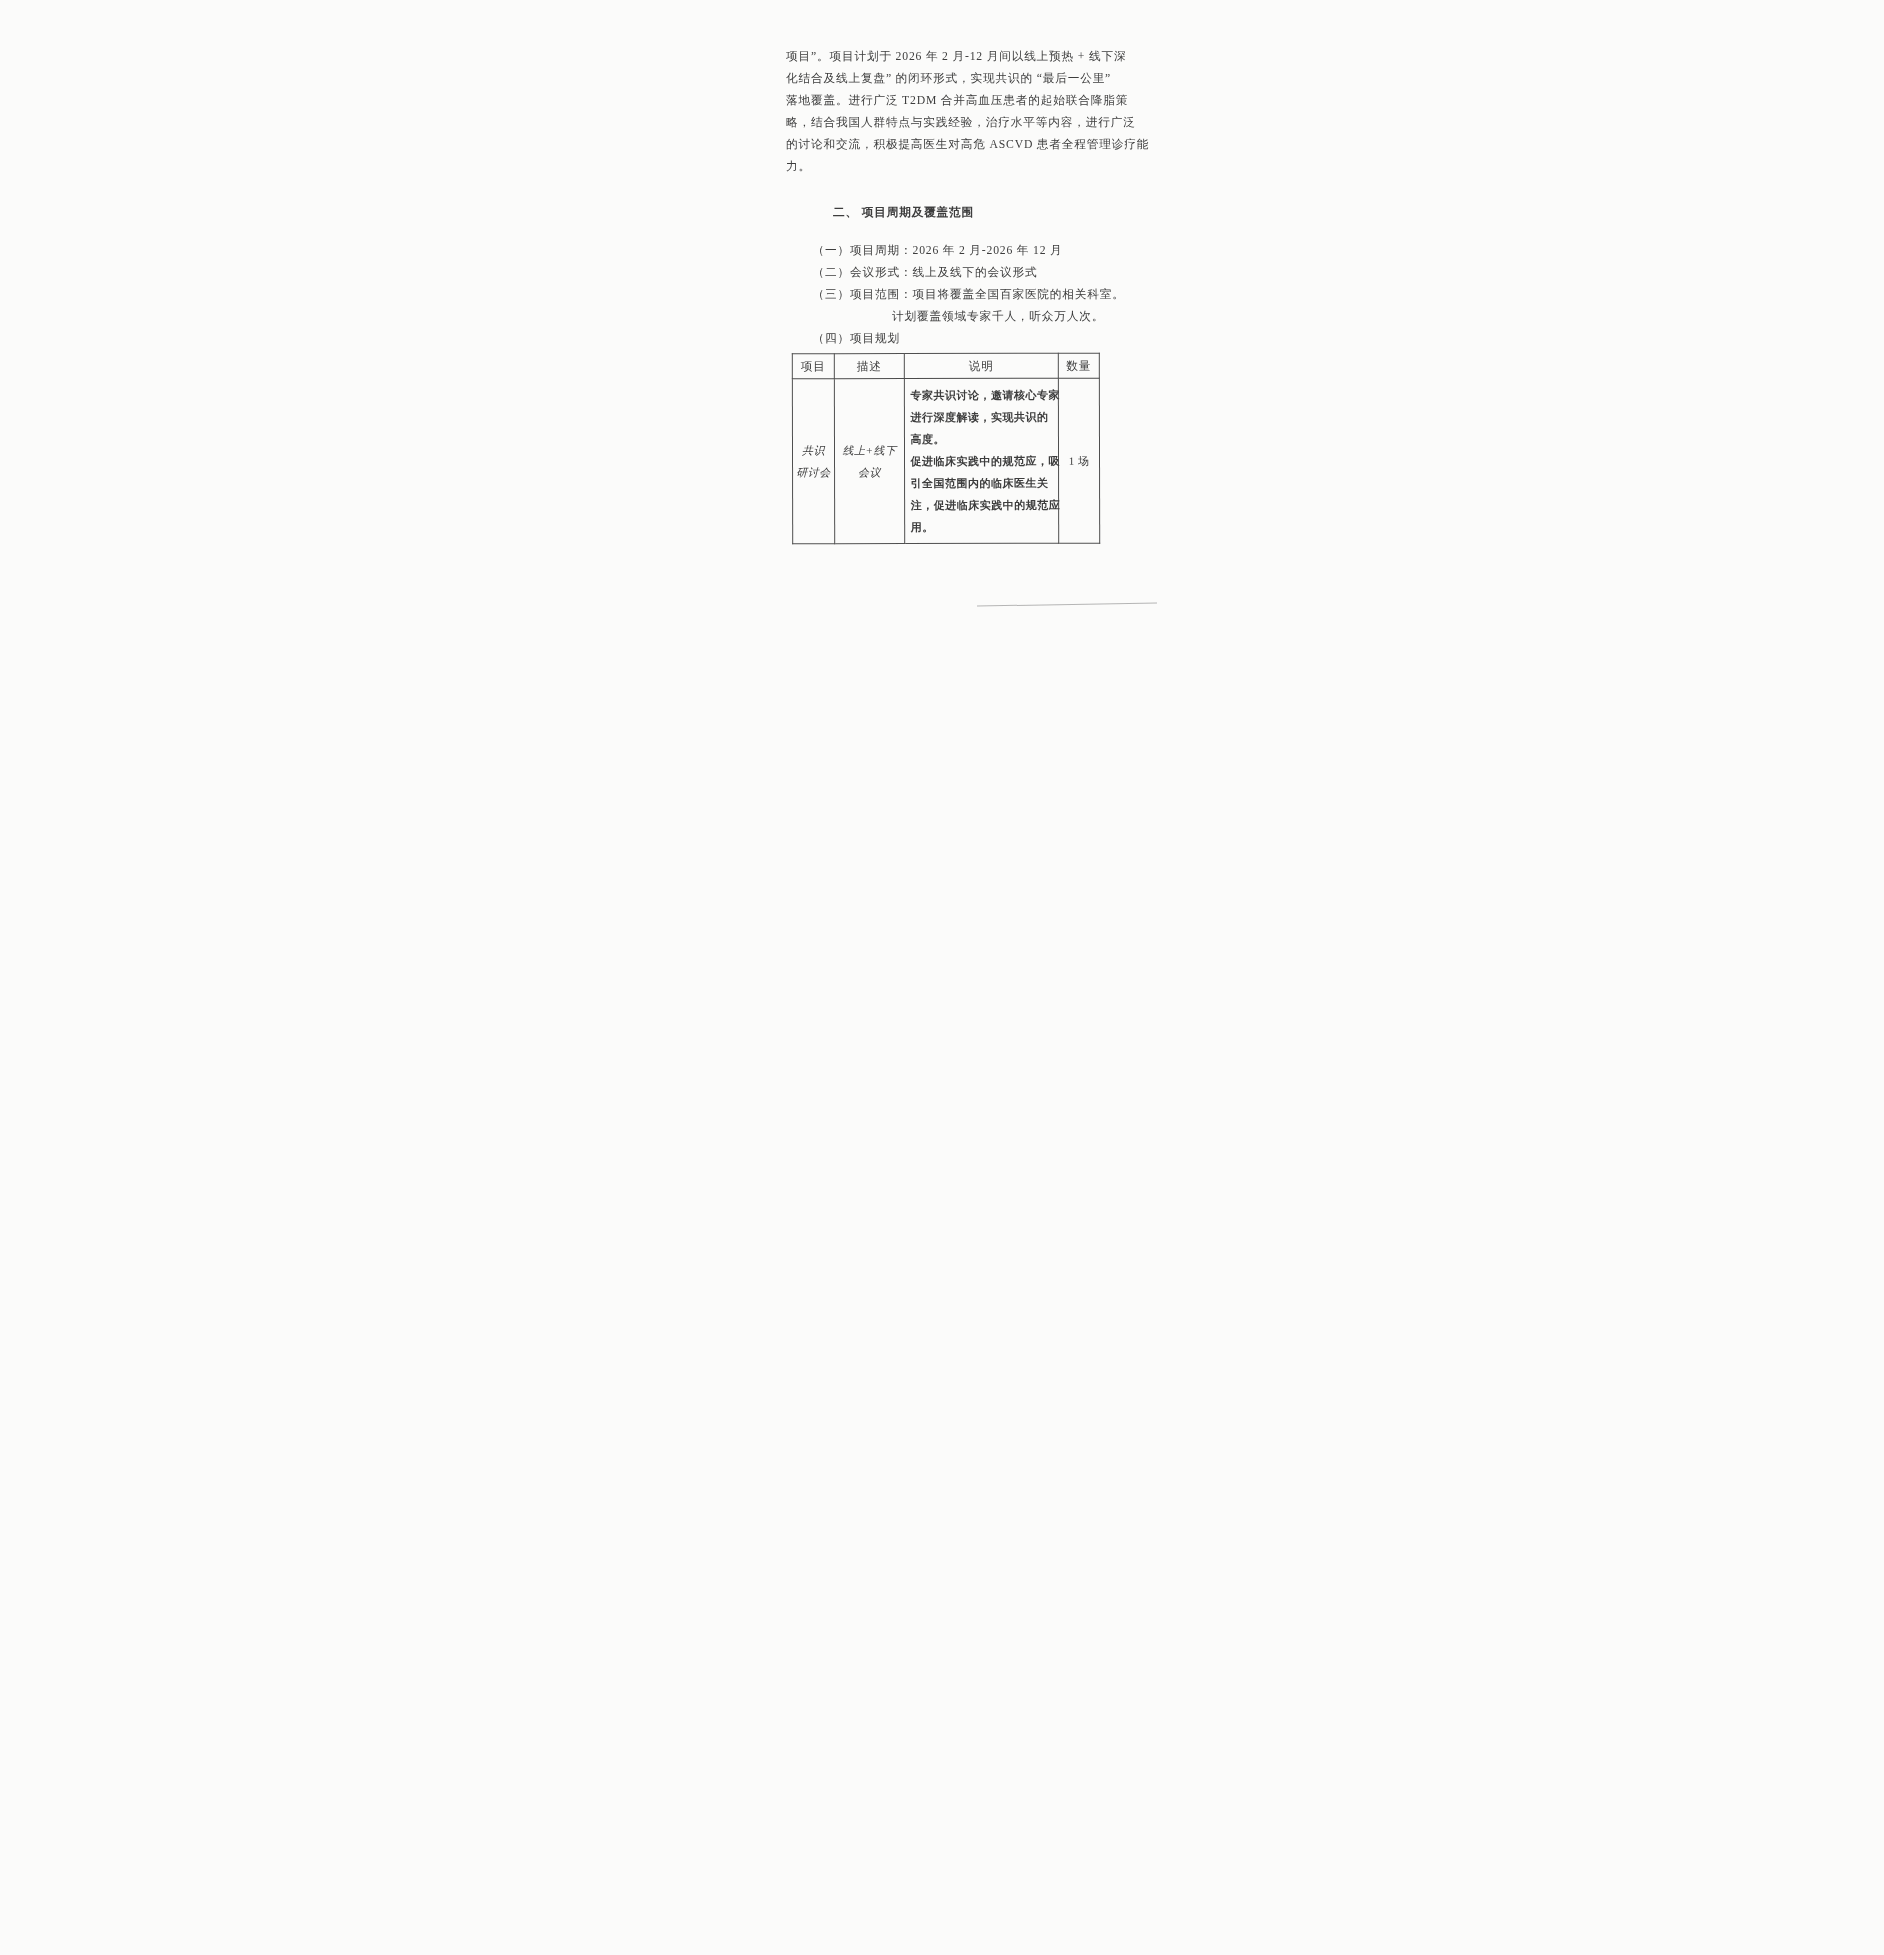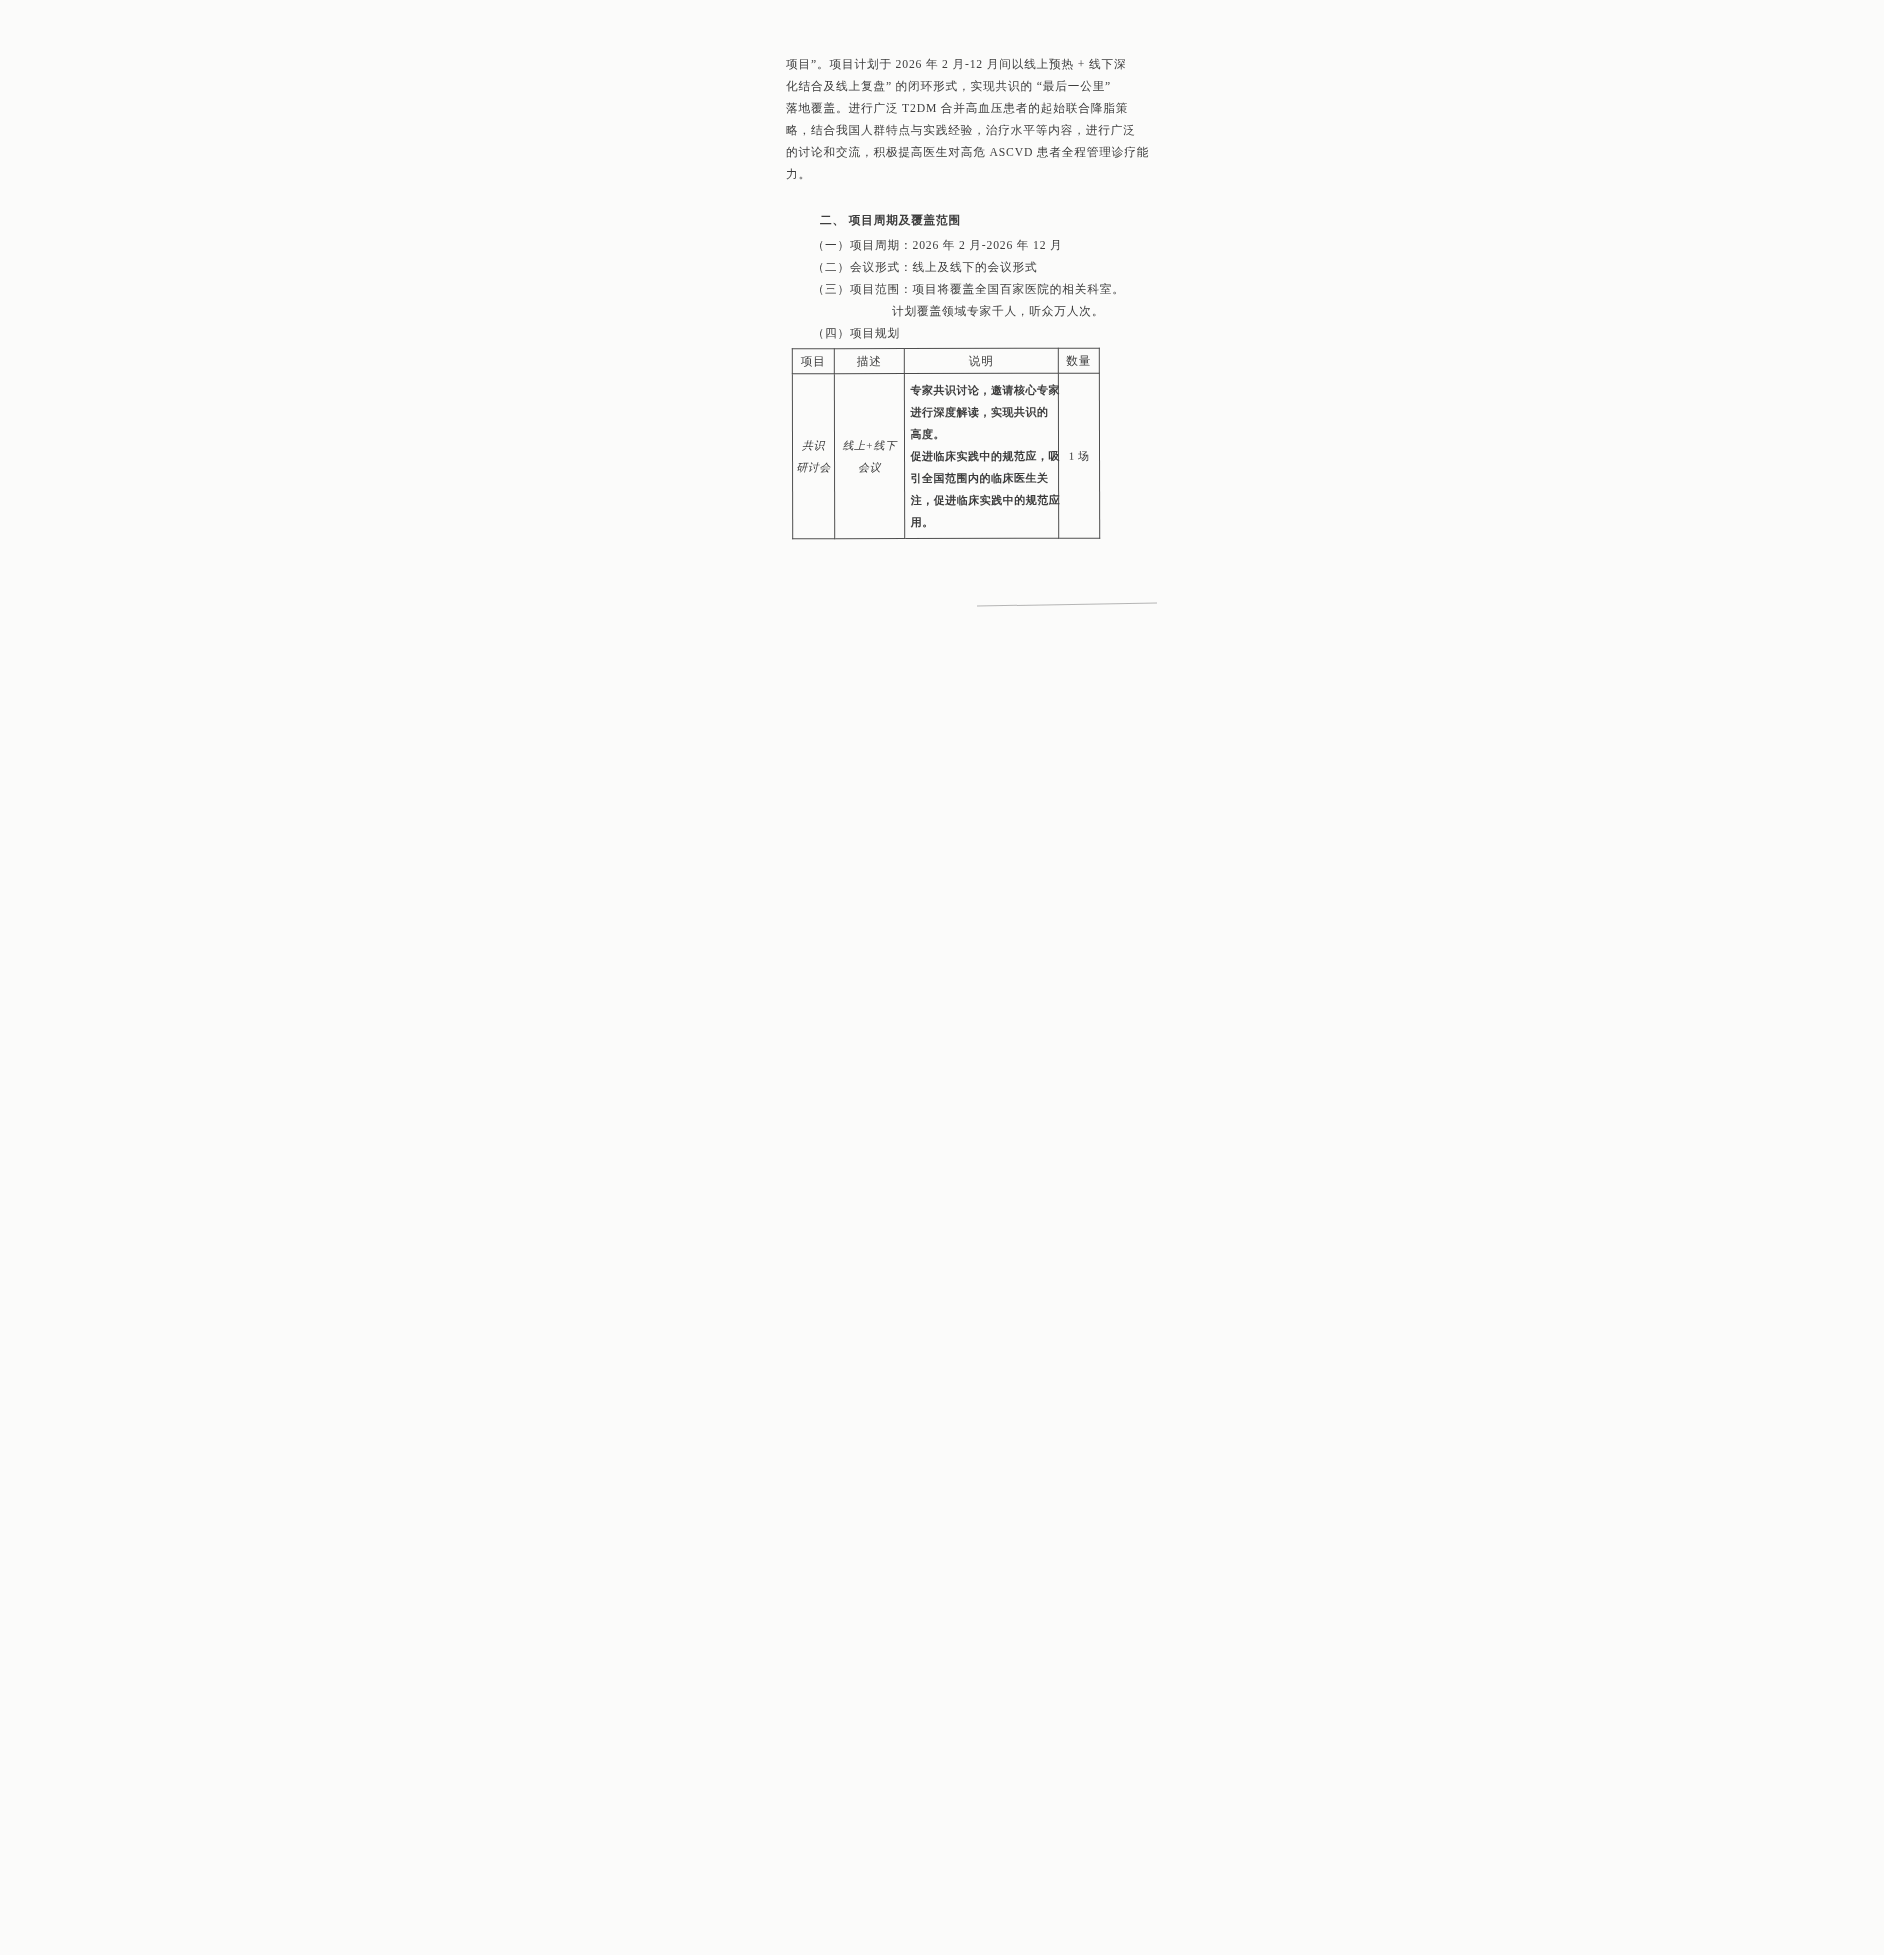--- a/index.html
+++ b/index.html
@@ -13,32 +13,32 @@
     height: 614px;
     margin: 0 auto;
     background: #fbfbfa;
     color: #3d3d3d;
     font-family: "Liberation Serif", "DejaVu Serif", serif;
     overflow: hidden;
   }
   .content {
     position: absolute;
     left: 59px;
-    top: 54px;
+    top: 46px;
     width: 317px;
   }
   .para p {
     margin: 0;
     font-size: 11.7px;
     line-height: 22px;
     letter-spacing: 0.8px;
     white-space: nowrap;
   }
   .section-heading {
-    margin: 3px;
+    margin: 16px;
     margin-top: 23.5px;
     padding-left: 31px;
     font-size: 11.7px;
     line-height: 22px;
     letter-spacing: 0.8px;
     font-weight: 700;
     white-space: nowrap;
   }
   .items p {
     margin: 0;

